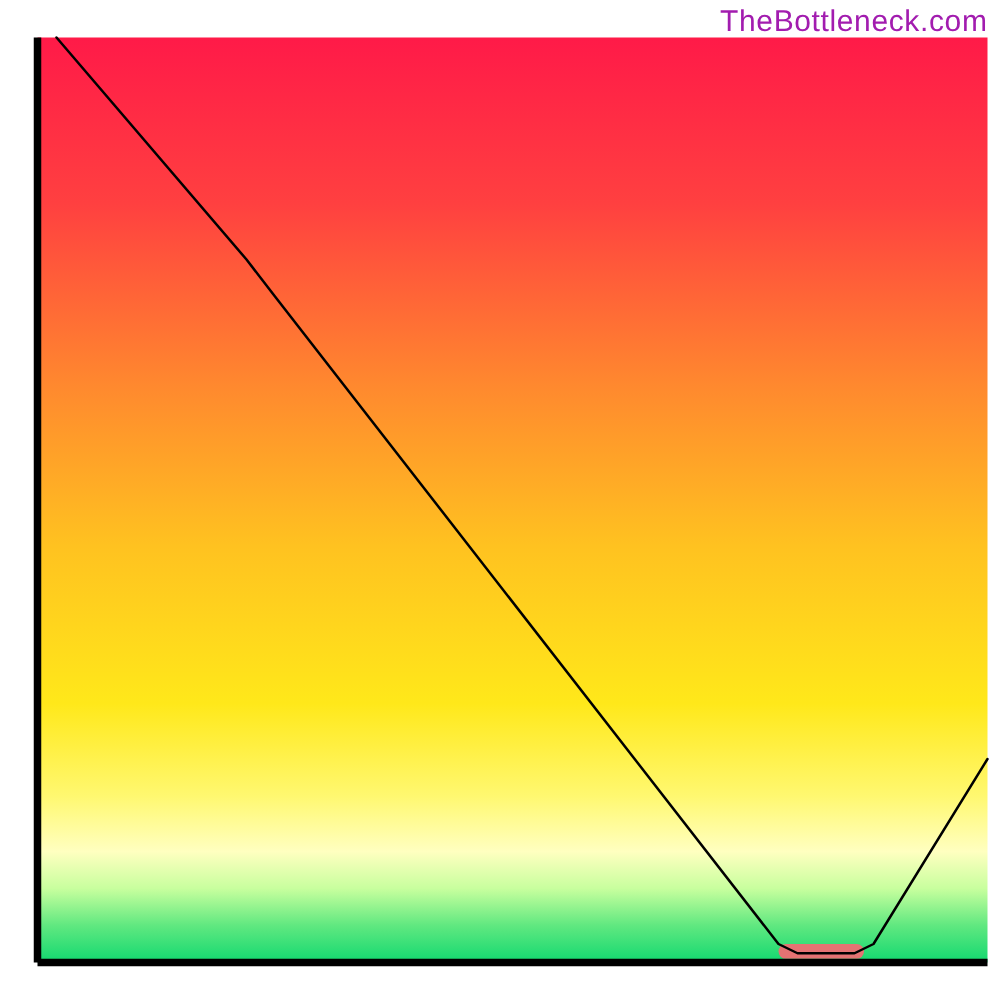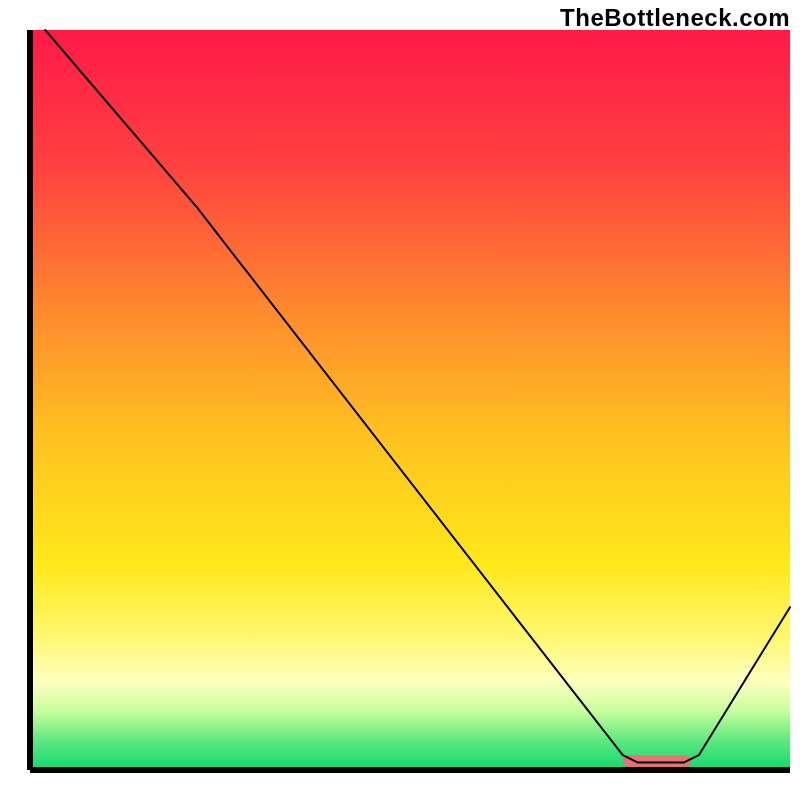--- a/index.html
+++ b/index.html
@@ -14,22 +14,22 @@
   .stage {
     position: relative;
     width: 800px;
     height: 800px;
   }
   .watermark {
     position: absolute;
     top: 4px;
     right: 10px;
     font-size: 24px;
-    font-weight: bold;
-    color: #000000;
+    font-weight: normal;
+    color: #a21caf;
     letter-spacing: 0.5px;
   }
   svg.chart {
     display: block;
   }
 </style>
 </head>
 <body>
 
 <div class="stage">

